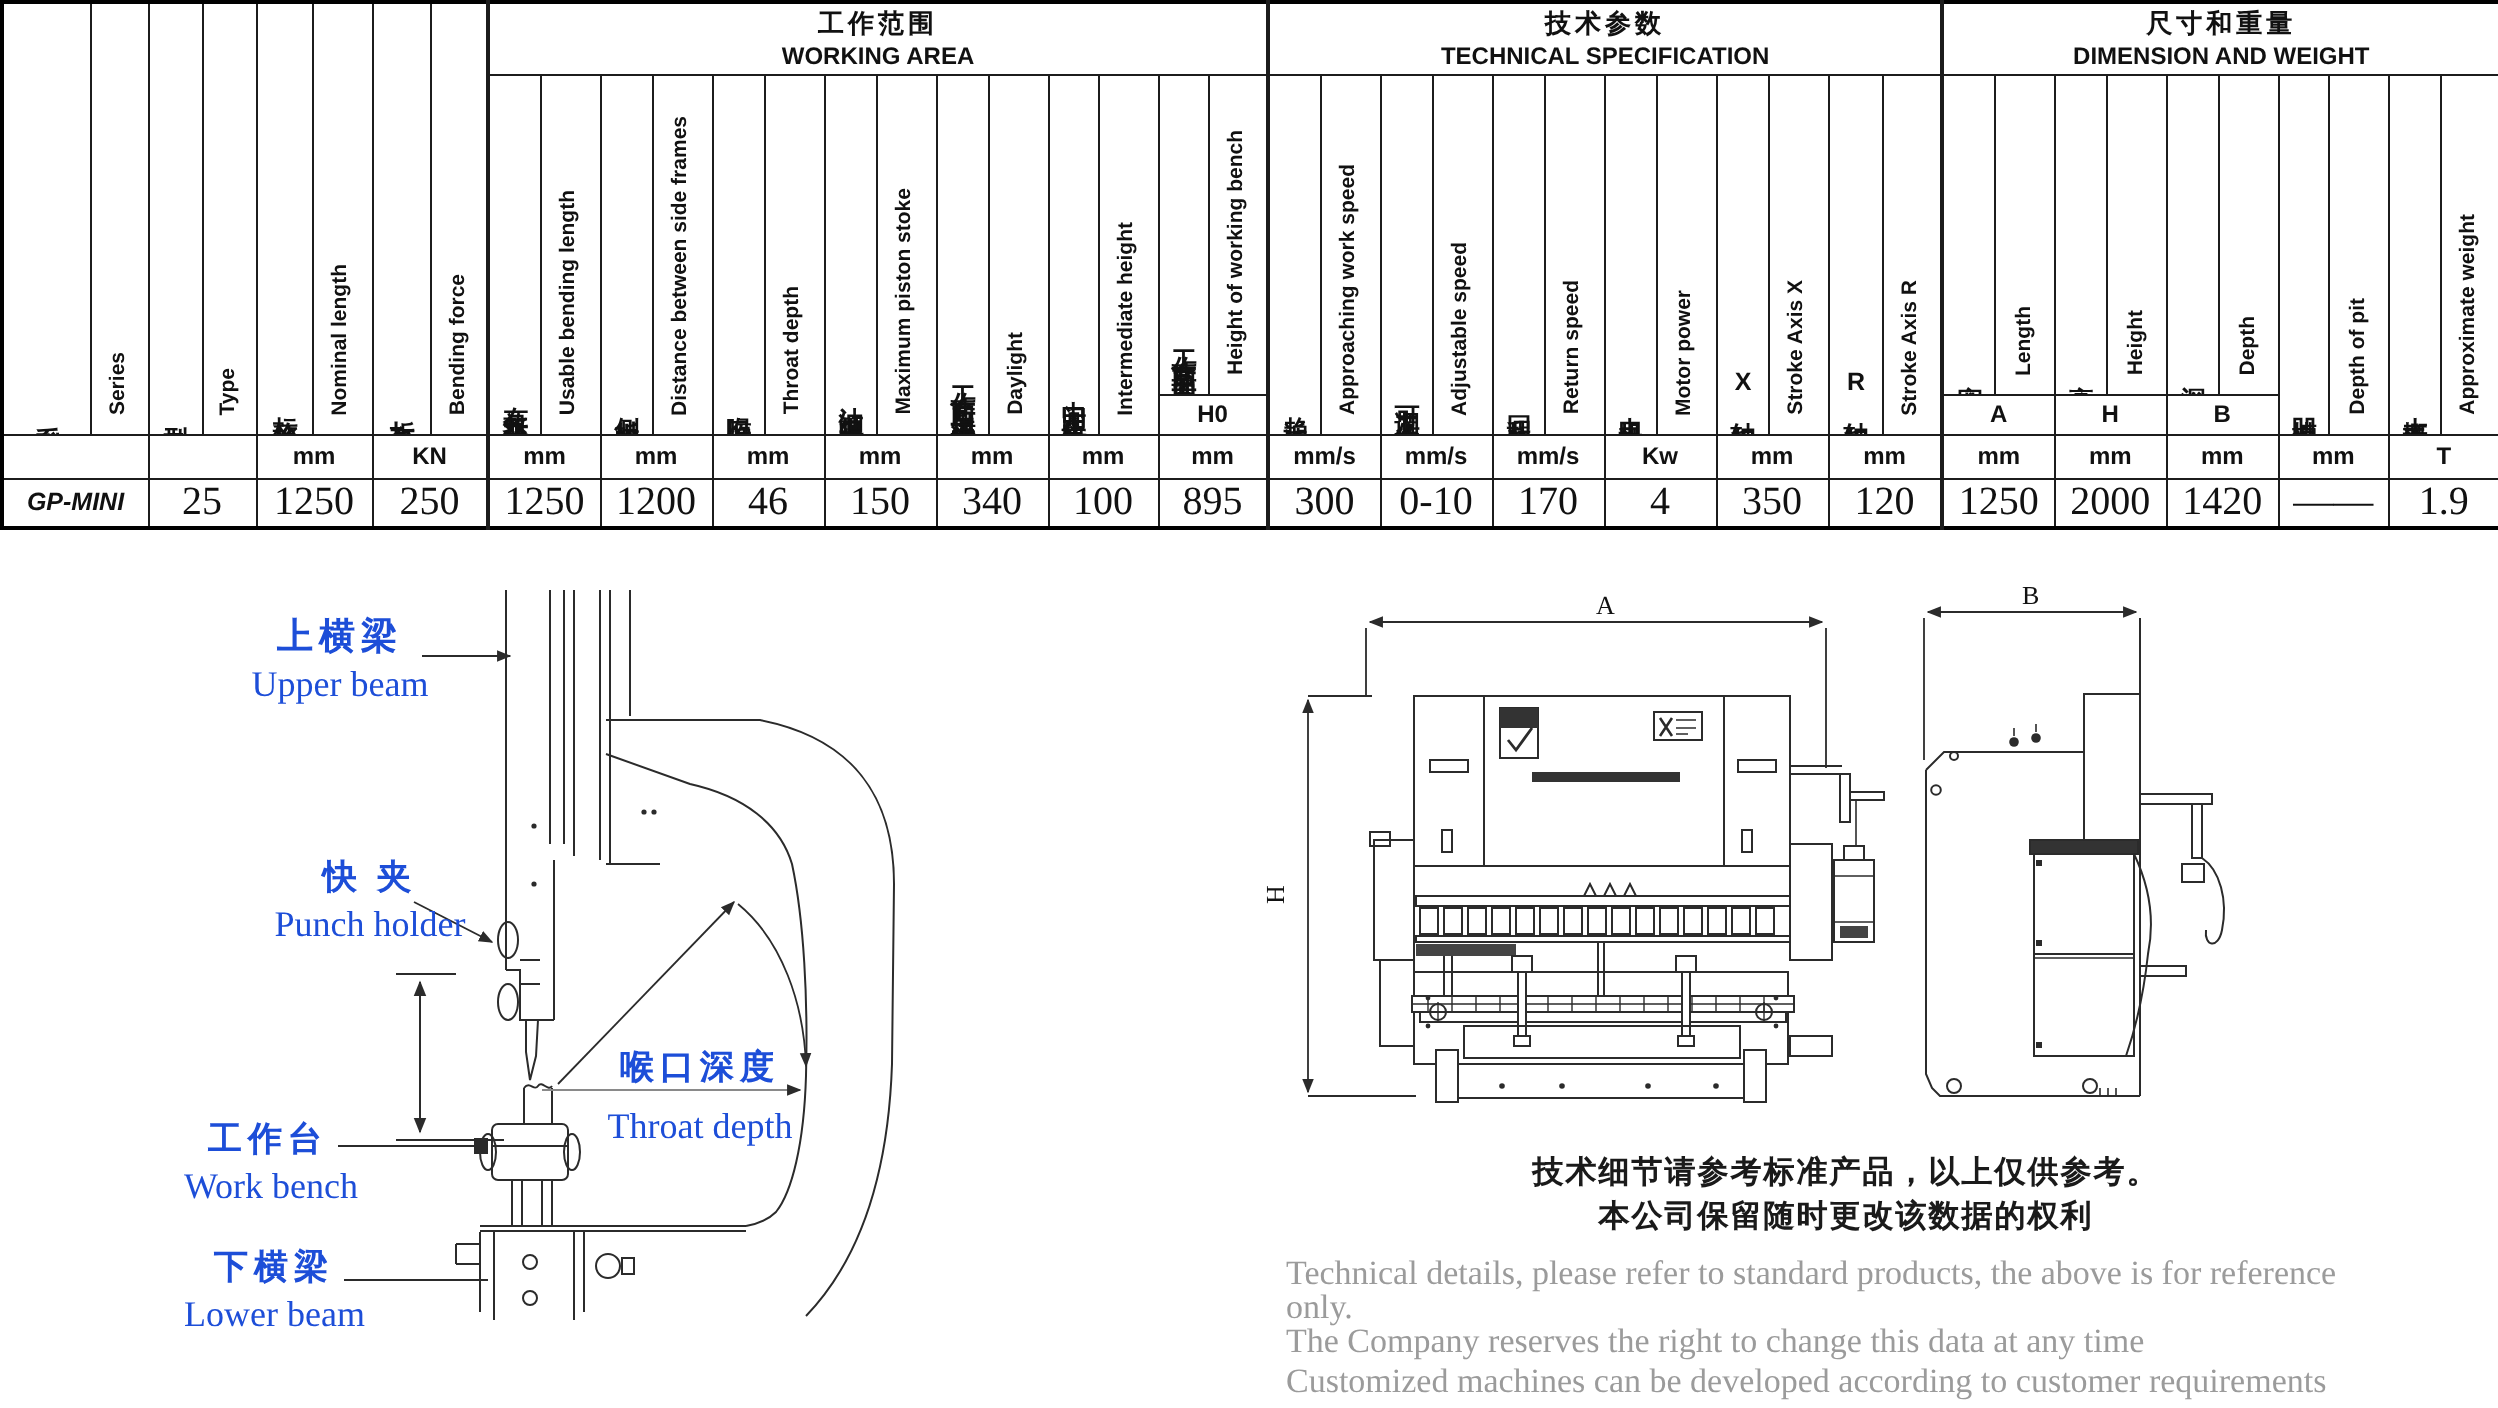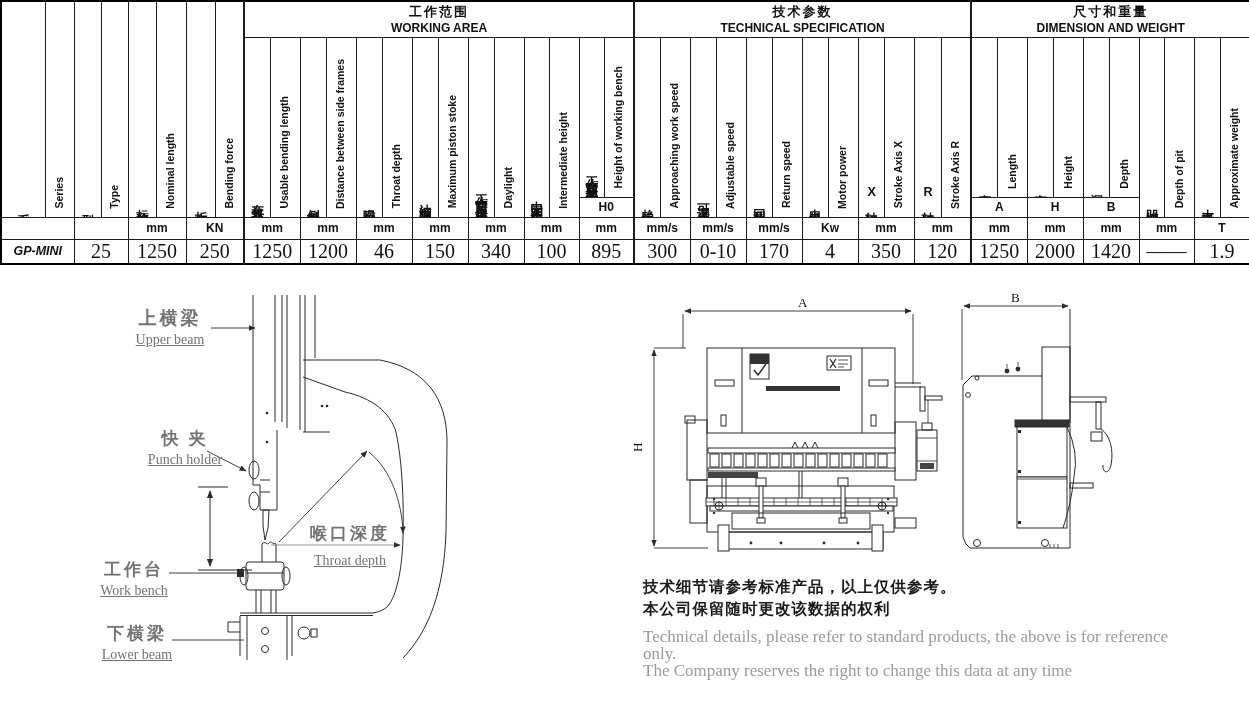--- a/index.html
+++ b/index.html
@@ -17,27 +17,27 @@
        font-weight:bold;font-size:10.5px;line-height:1.05;white-space:nowrap;}
   .ghead{vertical-align:middle;}
   .gcn{font-weight:bold;font-size:13px;letter-spacing:2px;}
   .gen{font-weight:bold;font-size:12px;}
   td.sub,td.u{font-weight:bold;font-size:12px;}
   td.d{font-family:"Liberation Serif",serif;font-size:20px;}
   td.d-model{font-family:"Liberation Sans",sans-serif;font-weight:bold;font-size:12.5px;font-style:italic;}
   
   .abs{position:absolute;}
   svg{display:block;}
-  .dlabel{position:absolute;text-align:center;font-family:"Liberation Serif",serif;color:#737373;}
+  .dlabel{position:absolute;text-align:center;font-family:"Liberation Serif",serif;color:#1d4ed8;}
   .dlabel .cn{font-weight:bold;font-size:18px;letter-spacing:3px;white-space:nowrap;}
-  .dlabel .en{font-size:14px;white-space:nowrap;margin-top:2px;text-decoration:underline;}
+  .dlabel .en{font-size:18px;white-space:nowrap;margin-top:2px;}
   .dlabel.small .cn{font-size:17px;}
   
   .notes{position:absolute;left:643px;top:576px;width:560px;font-family:"Liberation Serif",serif;}
-  .notes .ncn{font-weight:bold;font-size:15.5px;line-height:21.5px;color:#1a1a1a;letter-spacing:1px;}
+  .notes .ncn{font-weight:bold;font-size:15.5px;line-height:21.5px;color:#1a1a1a;letter-spacing:1px;text-align:center;}
   .notes .nen{font-size:17px;line-height:17px;color:#9b9b9b;}
   .notes .nen.first{margin-top:9px;}
   .notes .nen.last{margin-top:3px;}
 </style>
 </head>
 <body>
 
 <div class="page">
 
 <table class="spec">
@@ -420,15 +420,16 @@
     <path d="M471,149C480,155 484,170 481,185C479,195 472,193 473,185"></path>
     <rect x="440" y="203" width="23" height="5"></rect>
   </g>
 </svg>
 
 <div class="notes">
   <div class="ncn">技术细节请参考标准产品，以上仅供参考。</div>
   <div class="ncn">本公司保留随时更改该数据的权利</div>
   <div class="nen first">Technical details, please refer to standard products, the above is for reference only.</div>
   <div class="nen">The Company reserves the right to change this data at any time</div>
+  <div class="nen last">Customized machines can be developed according to customer requirements</div>
 </div>
 
 </div>
 
 </body></html>

